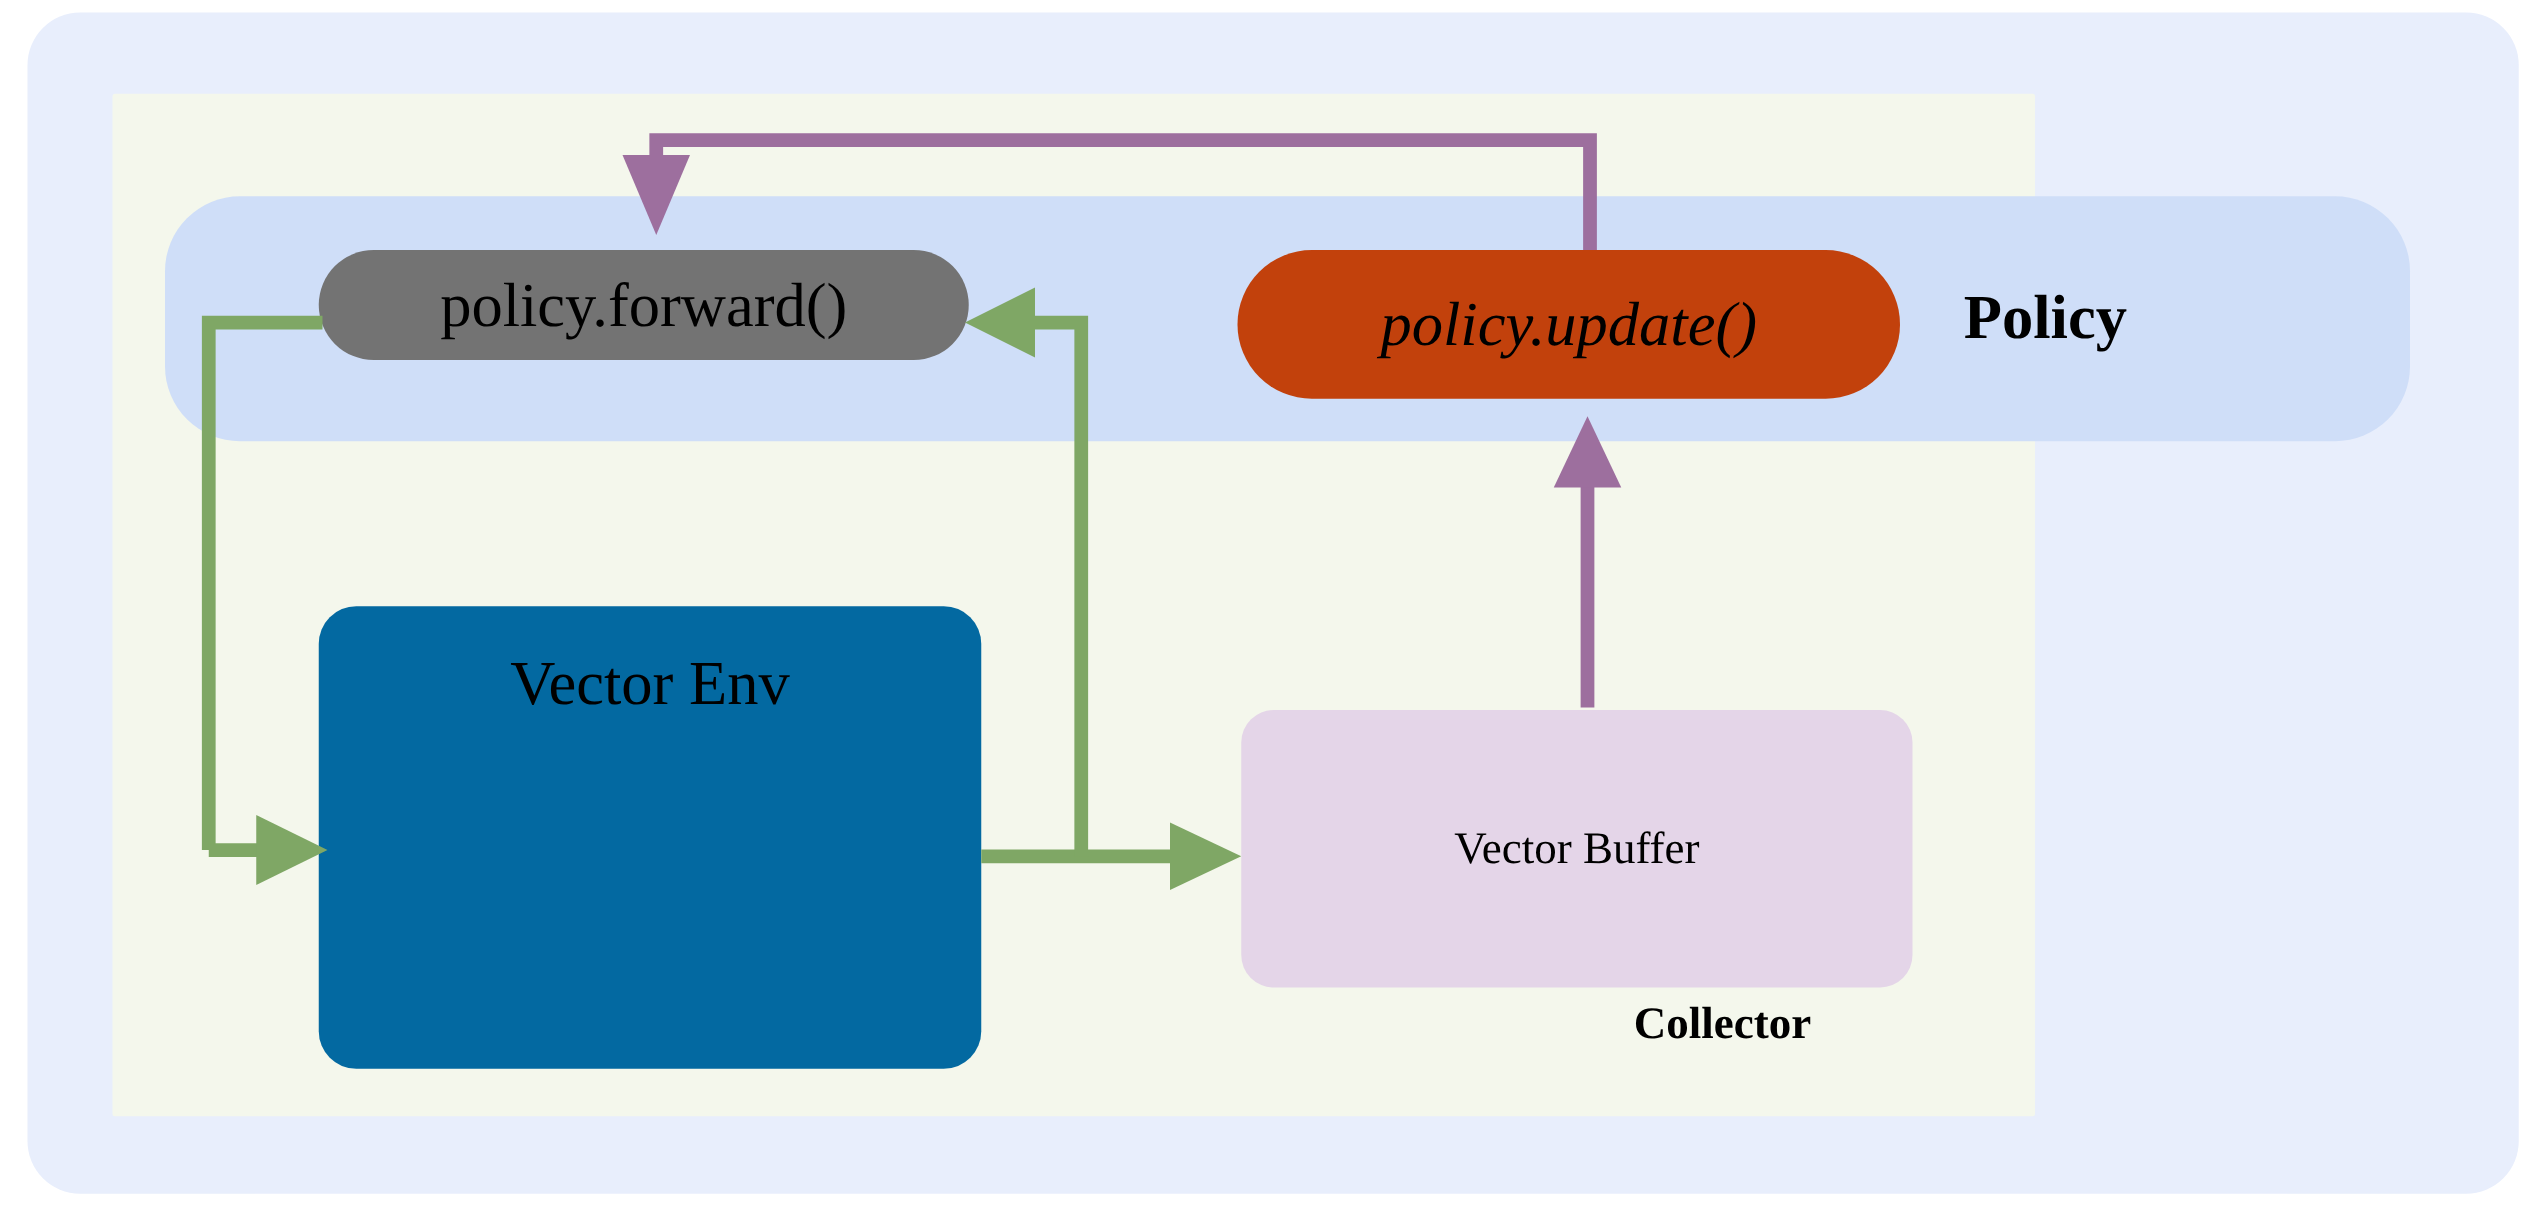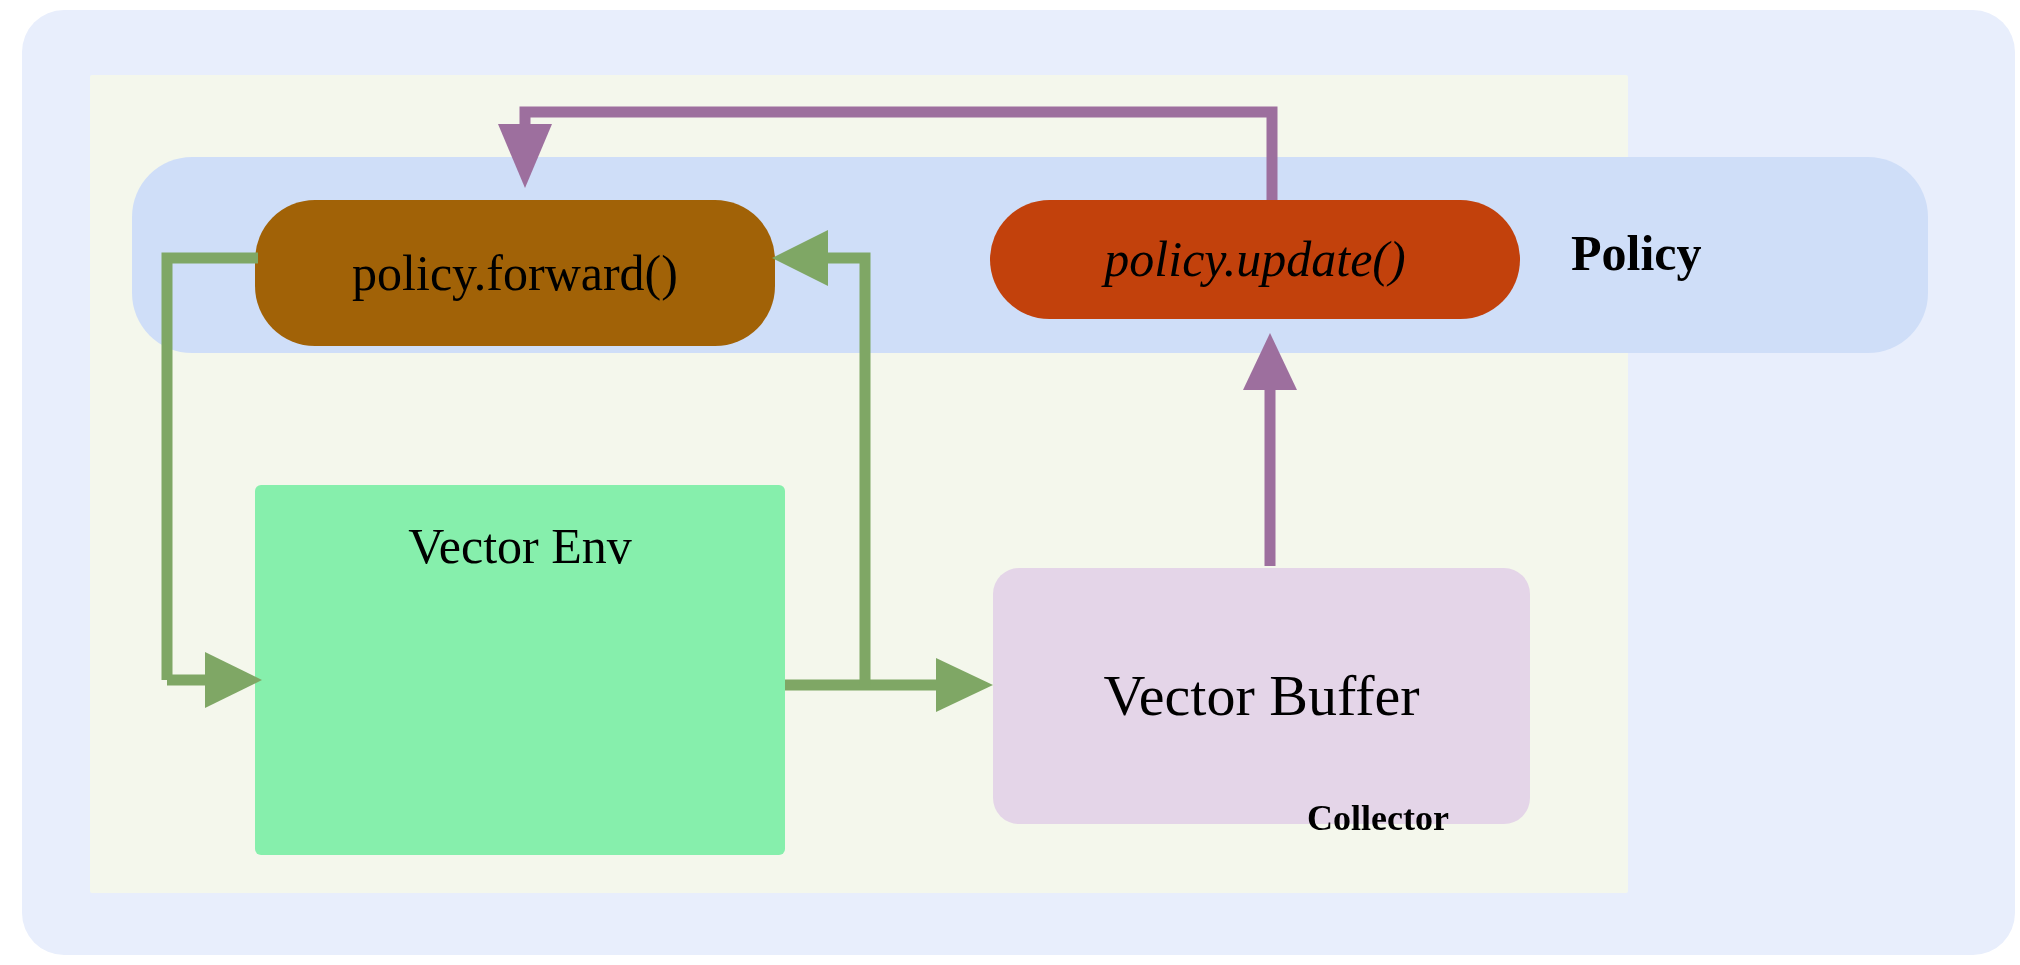--- a/index.html
+++ b/index.html
@@ -78,52 +78,52 @@
     justify-content: center;
     box-sizing: border-box;
     color: #000000;
     text-align: center;
     line-height: 1.05;
   }
   #node-policy-forward {
     left: 255px;
     top: 200px;
     width: 520px;
-    height: 146px;
-    background: #a16207;
+    height: 88px;
+    background: #737373;
     border-radius: 60px;
     font-size: 50px;
   }
   #node-policy-update {
     left: 990px;
     top: 200px;
     width: 530px;
     height: 119px;
     background: #c2410c;
     border-radius: 60px;
     font-size: 50px;
     font-style: italic;
   }
   #node-vector-env {
     left: 255px;
     top: 485px;
     width: 530px;
     height: 370px;
-    background: #86efac;
-    border-radius: 6px;
+    background: #0369a1;
+    border-radius: 30px;
     display: block;
   }
   #node-vector-buffer {
     left: 993px;
     top: 568px;
     width: 537px;
-    height: 256px;
+    height: 222px;
     background: #e4d5e8;
     border-radius: 26px;
-    font-size: 58px;
+    font-size: 36px;
   }
 
   
   #vector-env-title {
     position: absolute;
     left: 0;
     top: 35px;
     width: 100%;
     text-align: center;
     font-size: 50px;

